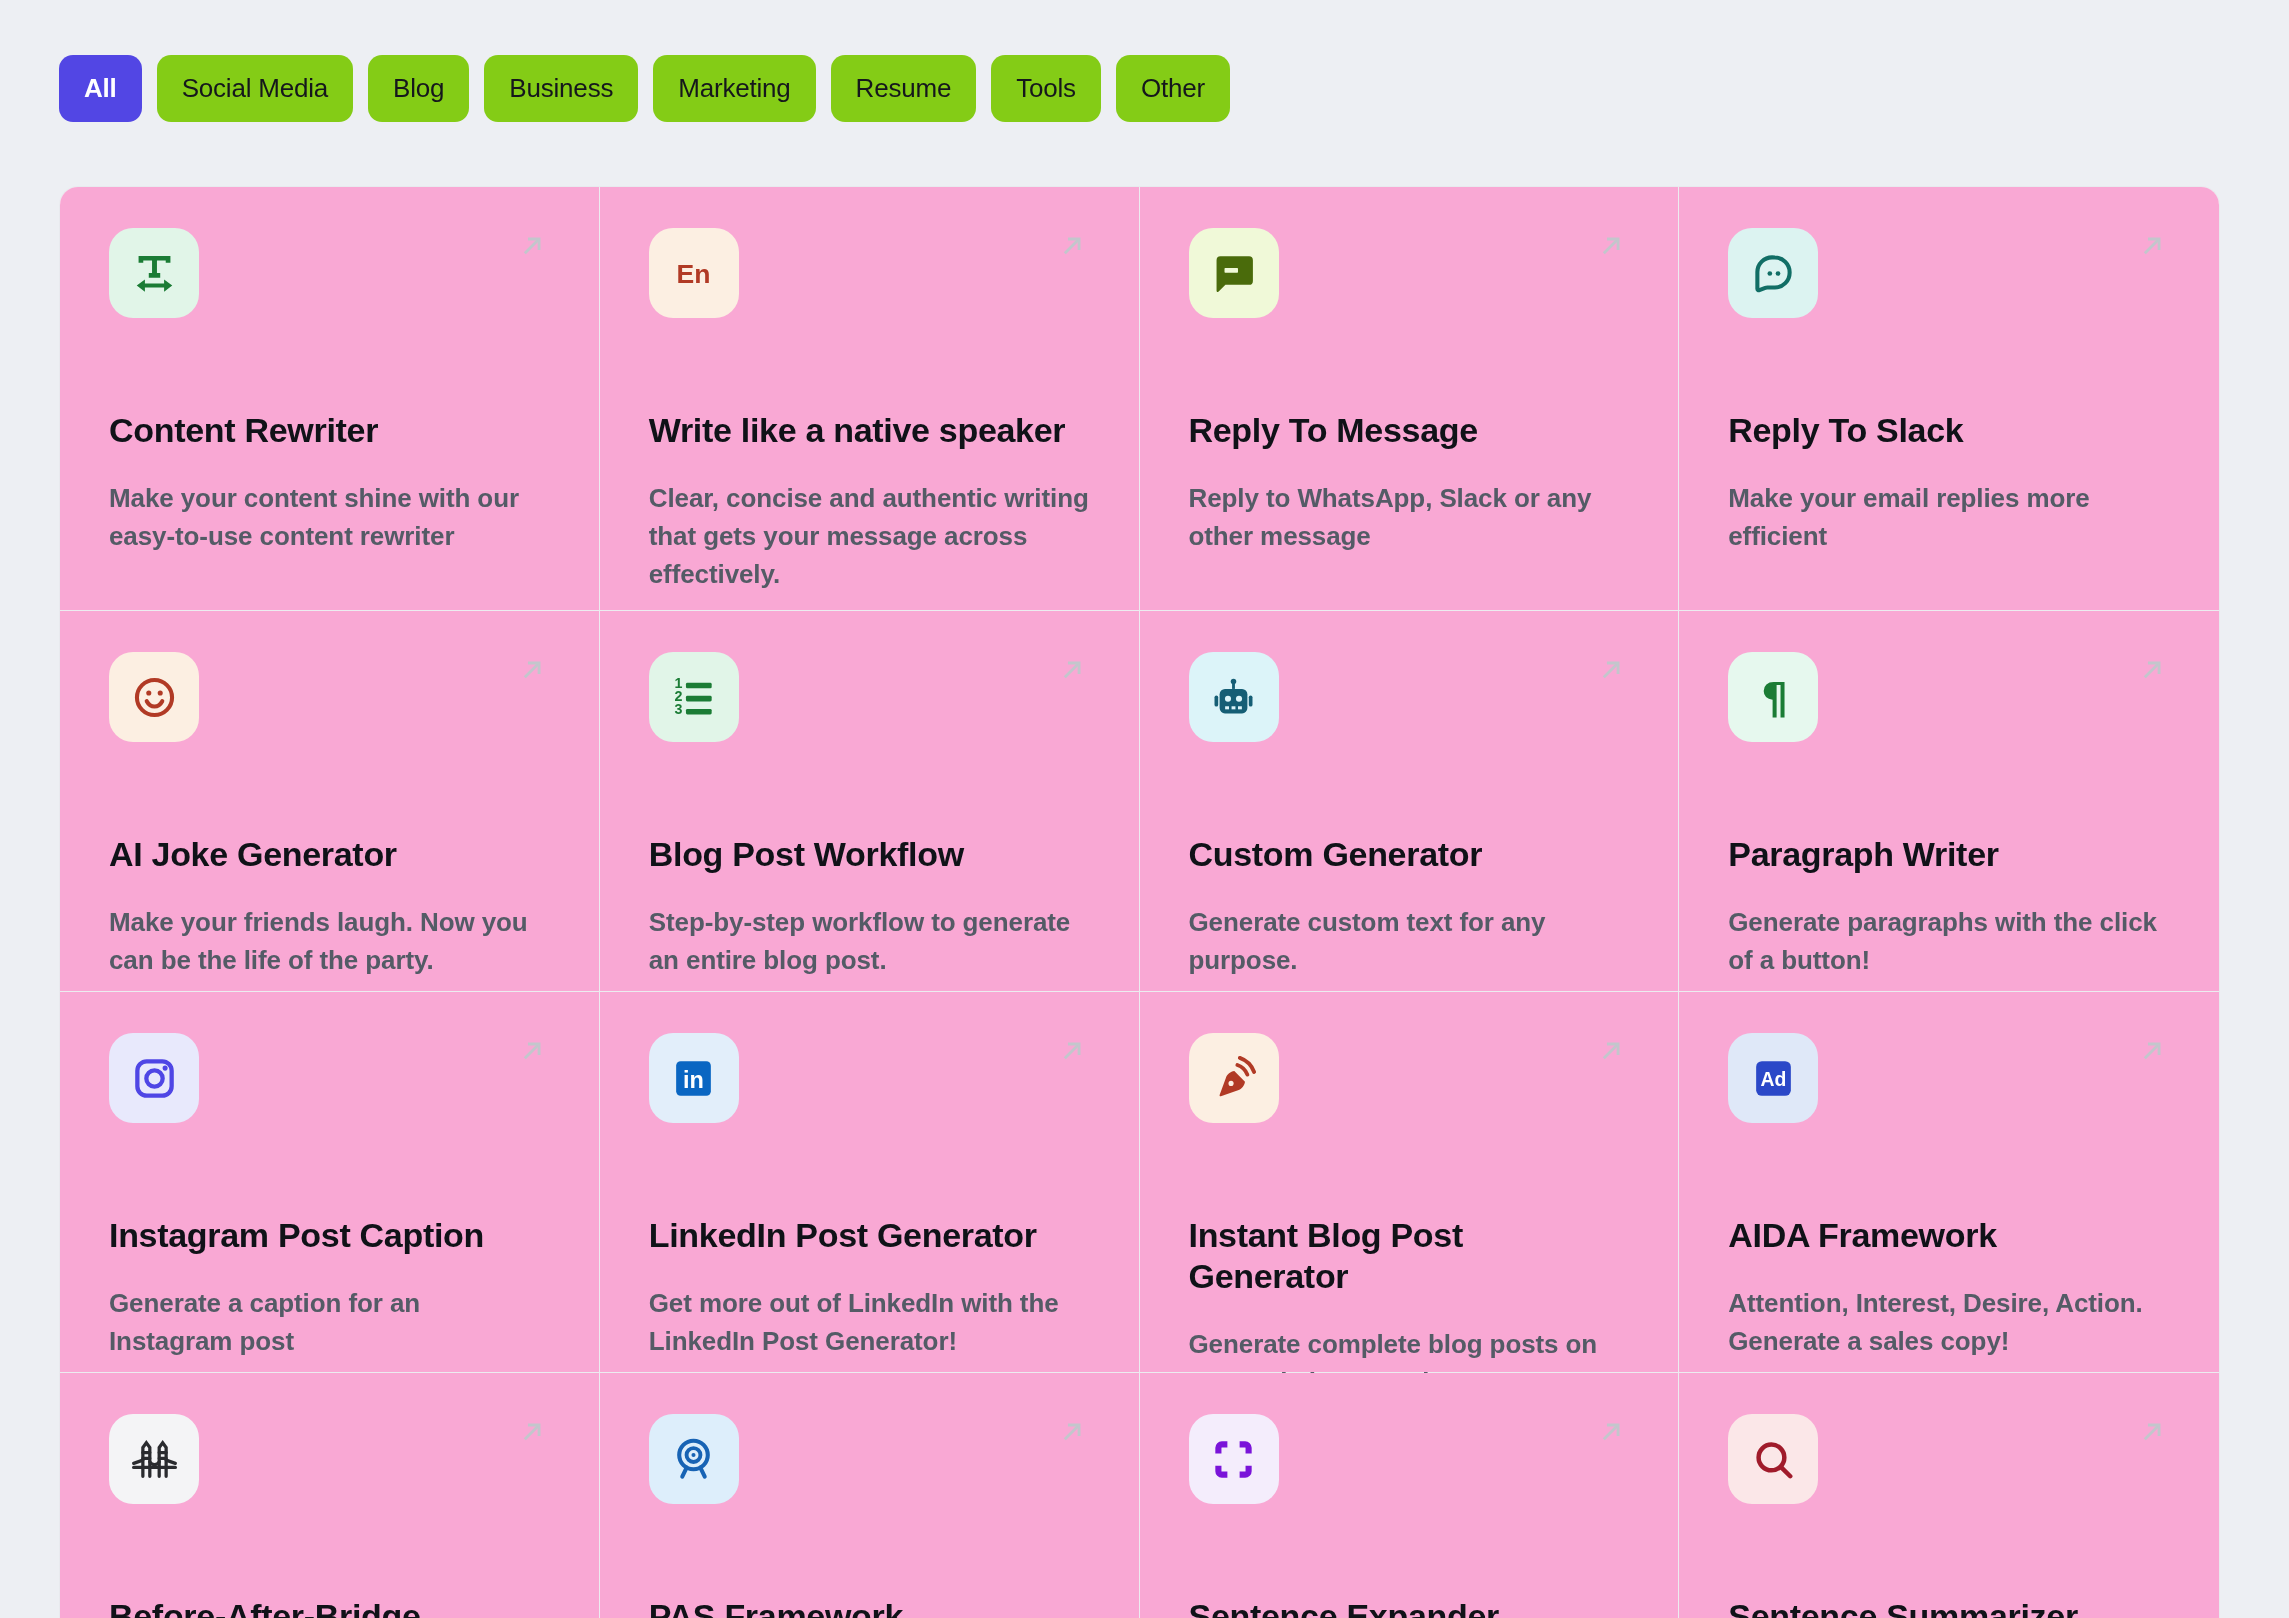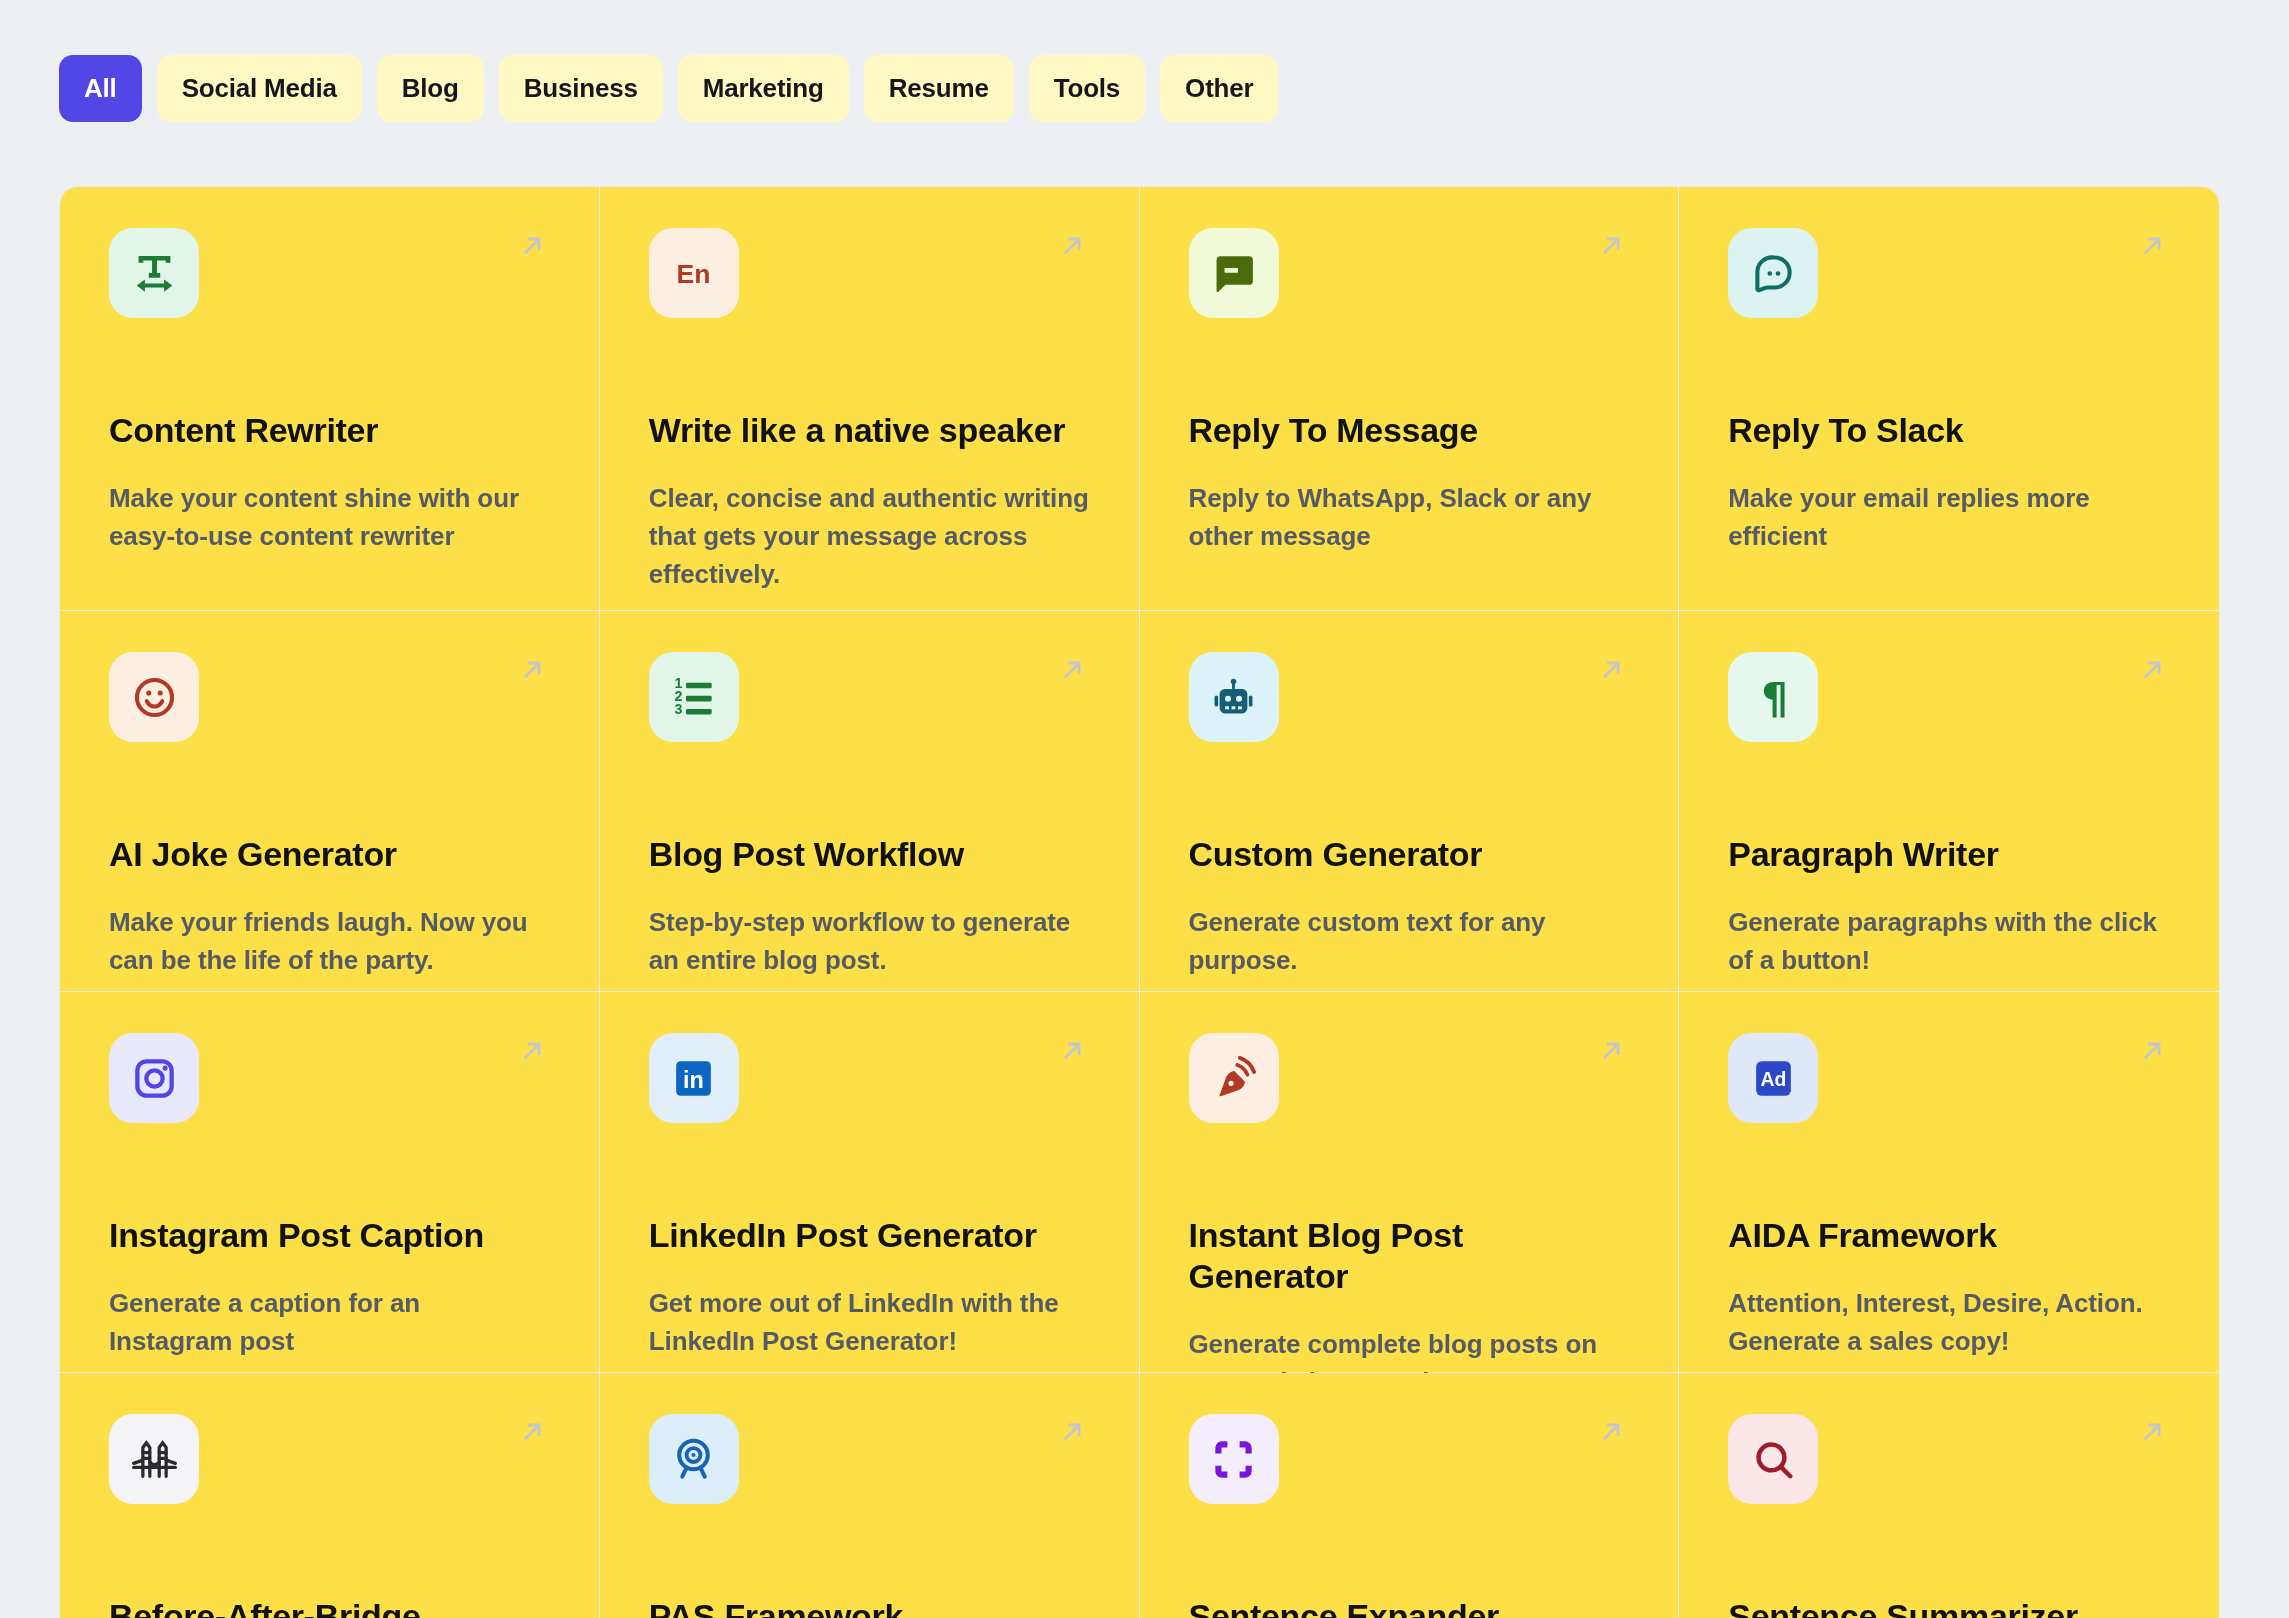--- a/index.html
+++ b/index.html
@@ -10,43 +10,43 @@
     -webkit-font-smoothing:antialiased;
   }
   
   .filter-bar{
     position:absolute;left:59px;top:55px;
     display:flex;gap:15px;
   }
   .pill{
     height:67px;padding:0 25px;border-radius:14px;
     display:inline-flex;align-items:center;justify-content:center;
-    font-size:26px;font-weight:700;color:#15171c;
-    background:#fef9c3;cursor:pointer;white-space:nowrap;
+    font-size:26px;font-weight:400;color:#15171c;
+    background:#84cc16;cursor:pointer;white-space:nowrap;
     letter-spacing:-0.2px;
   }
   .pill.active{
     background:#5246e4;color:#ffffff;font-weight:600;
   }
   
   .tools-grid{
     position:absolute;left:59px;top:186px;
     width:2161px;height:1433px;
     background:#ffffff;
     border:0.9px solid #e8eaee;border-bottom:none;
     border-radius:19px 19px 0 0;
     overflow:hidden;
     display:grid;
     grid-template-columns:repeat(4,1fr);
     grid-template-rows:424px 381px 381px 1fr;
     box-sizing:border-box;
   }
   .tool-card{
     position:relative;
-    background:#fde047;
+    background:#f9a8d4;
     padding:41px 49px;
     box-sizing:border-box;
     border-right:0.9px solid #ececf0;
     border-bottom:0.9px solid #ececf0;
     cursor:pointer;
   }
   .tool-card:nth-child(4n){border-right:none;}
   .tool-card:nth-child(n+13){border-bottom:none;}
   .tool-icon-tile{
     width:90px;height:90px;border-radius:24px;

